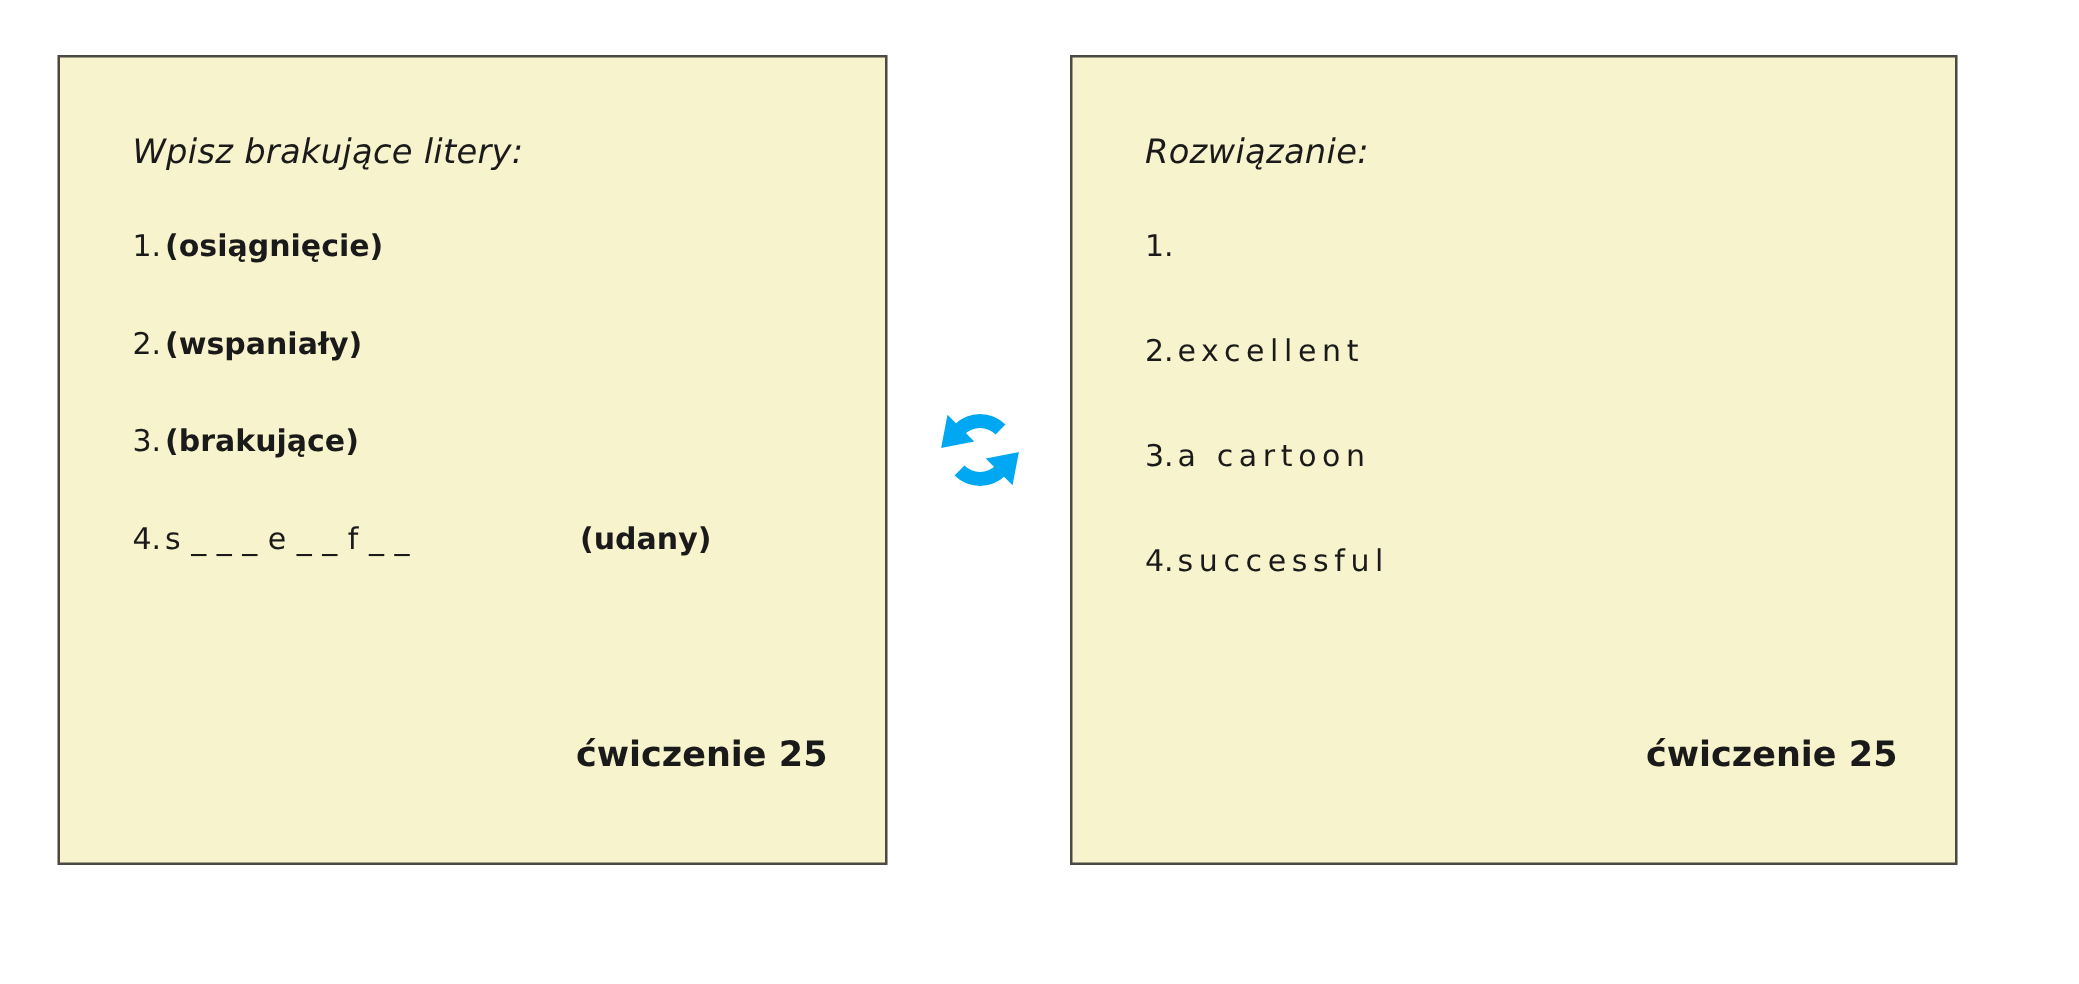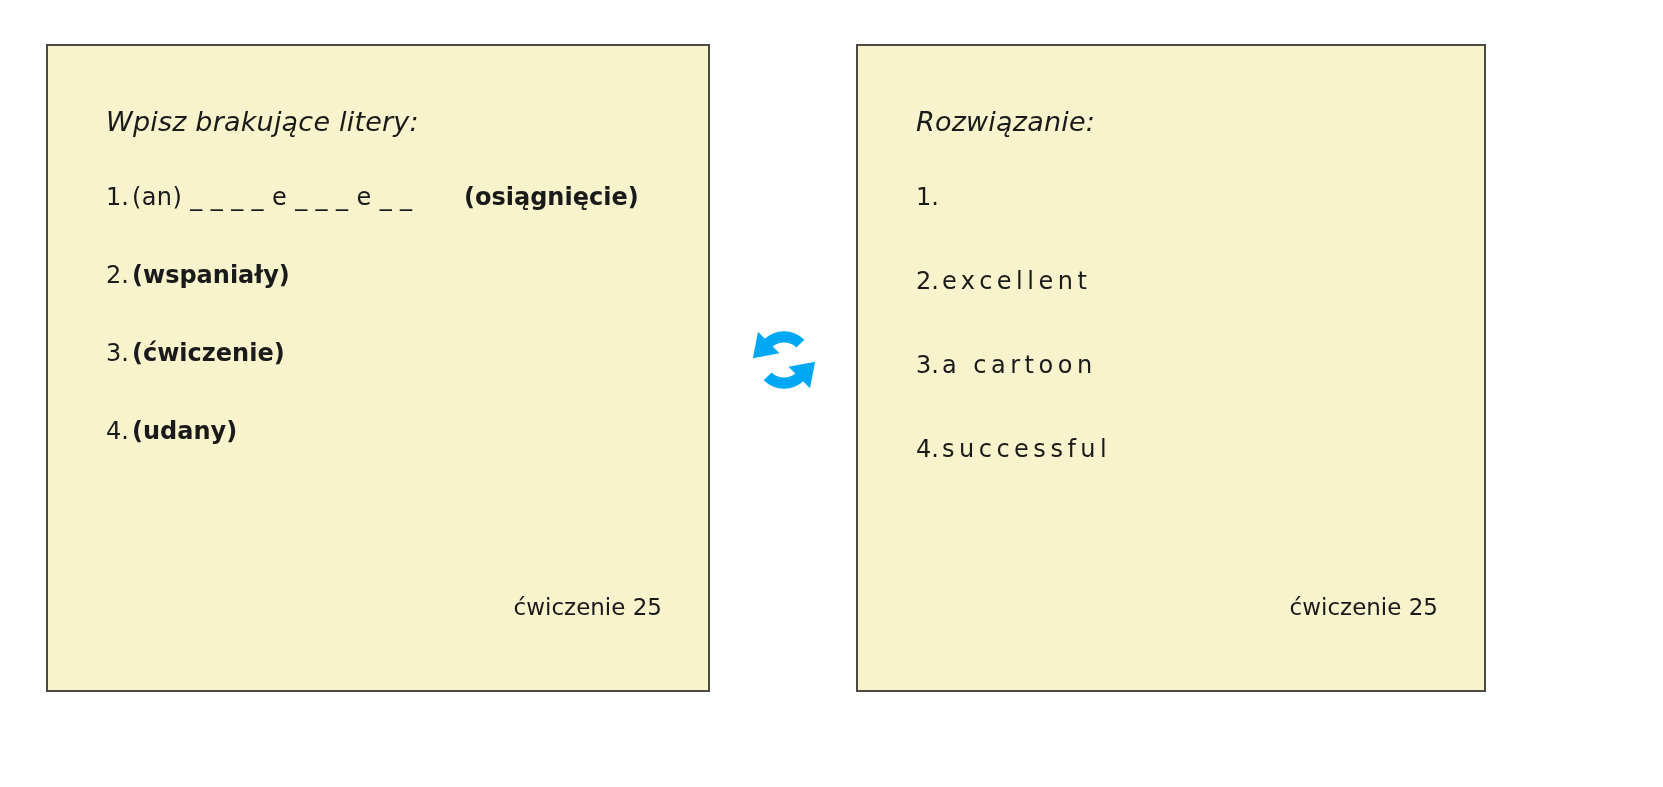--- a/index.html
+++ b/index.html
@@ -33,21 +33,21 @@
     left: 46px;
     top: 44px;
     width: 664px;
     height: 648px;
     padding: 60px 36px 26px 58px;
   }
 
   .card-solution {
     left: 856px;
     top: 44px;
-    width: 630px;
+    width: 710px;
     height: 648px;
     padding: 60px 36px 26px 58px;
   }
 
   .card-title {
     font-family: "DejaVu Sans", sans-serif;
     font-style: italic;
     font-size: 27px;
     color: #1a1a1a;
     letter-spacing: 0.2px;
@@ -98,23 +98,24 @@
   .sol-num {
     width: 26px;
     flex: 0 0 26px;
   }
   .sol-answer {
     letter-spacing: 4.5px;
   }
 
   .card-footer {
     text-align: right;
-    font-size: 23px;
+    font-size: 28px;
     color: #1a1a1a;
     padding-right: 10px;
+    font-weight: bold;
   }
 
   .card-exercise .card-footer { padding-bottom: 44px; }
   .card-solution .card-footer { padding-bottom: 44px; }
 
   .refresh-icon {
     position: absolute;
     left: 744px;
     top: 318px;
     width: 80px;
@@ -132,36 +133,36 @@
 <div class="stage">
 
   <div class="card card-exercise">
 
     <div class="card-title">Wpisz brakujące litery:</div>
 
     <div class="rows">
 
       <div class="ex-row">
         <span class="ex-num">1.</span>
-        <span class="ex-pattern">(an)  _ _ _ _ e _ _ _ e _ _</span>
         <span class="ex-hint">(osiągnięcie)</span>
       </div>
 
       <div class="ex-row">
         <span class="ex-num">2.</span>
         <span class="ex-hint">(wspaniały)</span>
       </div>
 
       <div class="ex-row">
         <span class="ex-num">3.</span>
-        <span class="ex-hint">(ćwiczenie)</span>
+        <span class="ex-hint">(brakujące)</span>
       </div>
 
       <div class="ex-row">
         <span class="ex-num">4.</span>
+        <span class="ex-pattern">s _ _ _ e _ _ f _ _</span>
         <span class="ex-hint">(udany)</span>
       </div>
 
     </div>
 
     <div class="card-footer">ćwiczenie 25</div>
   </div>
 
   <div class="refresh-icon">
     <svg viewBox="0 0 100 100" xmlns="http://www.w3.org/2000/svg" aria-hidden="true">

